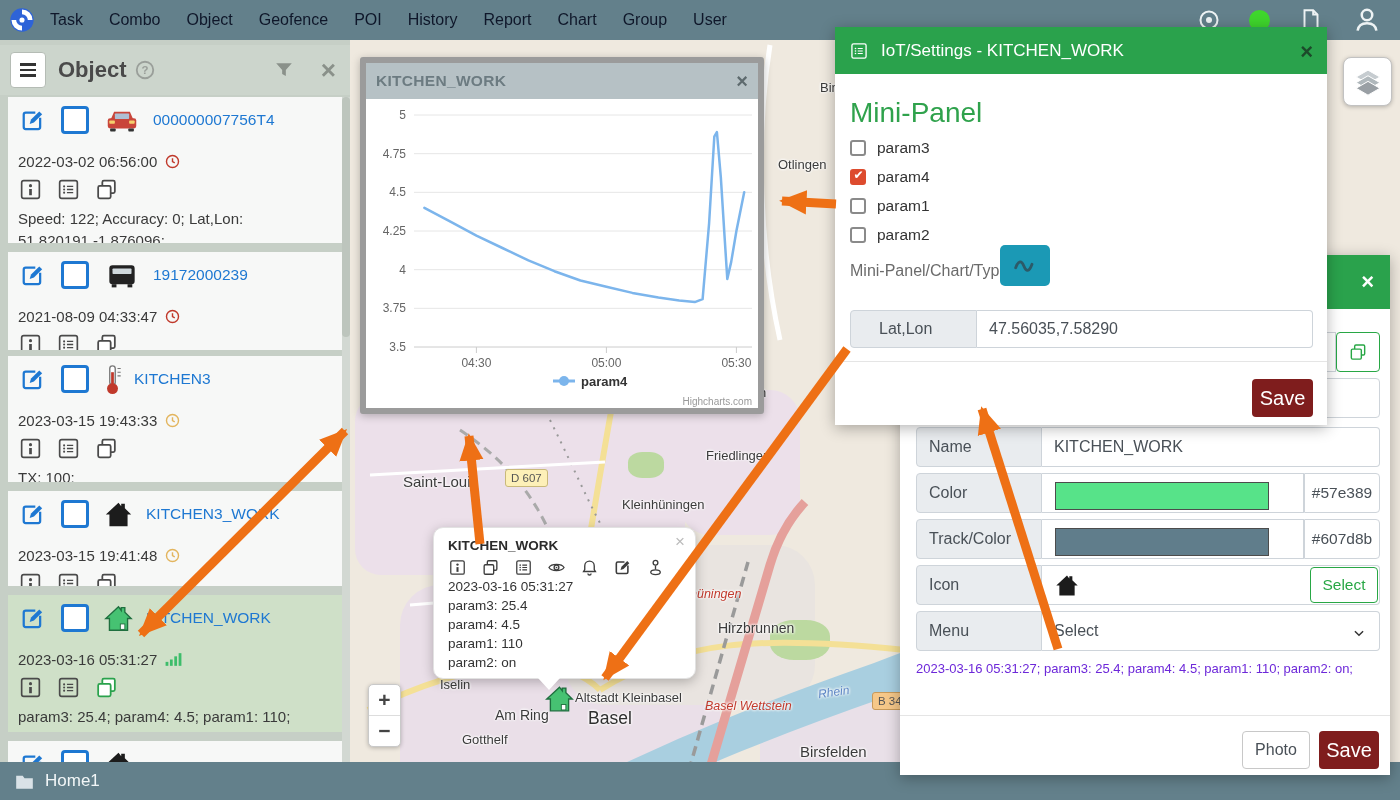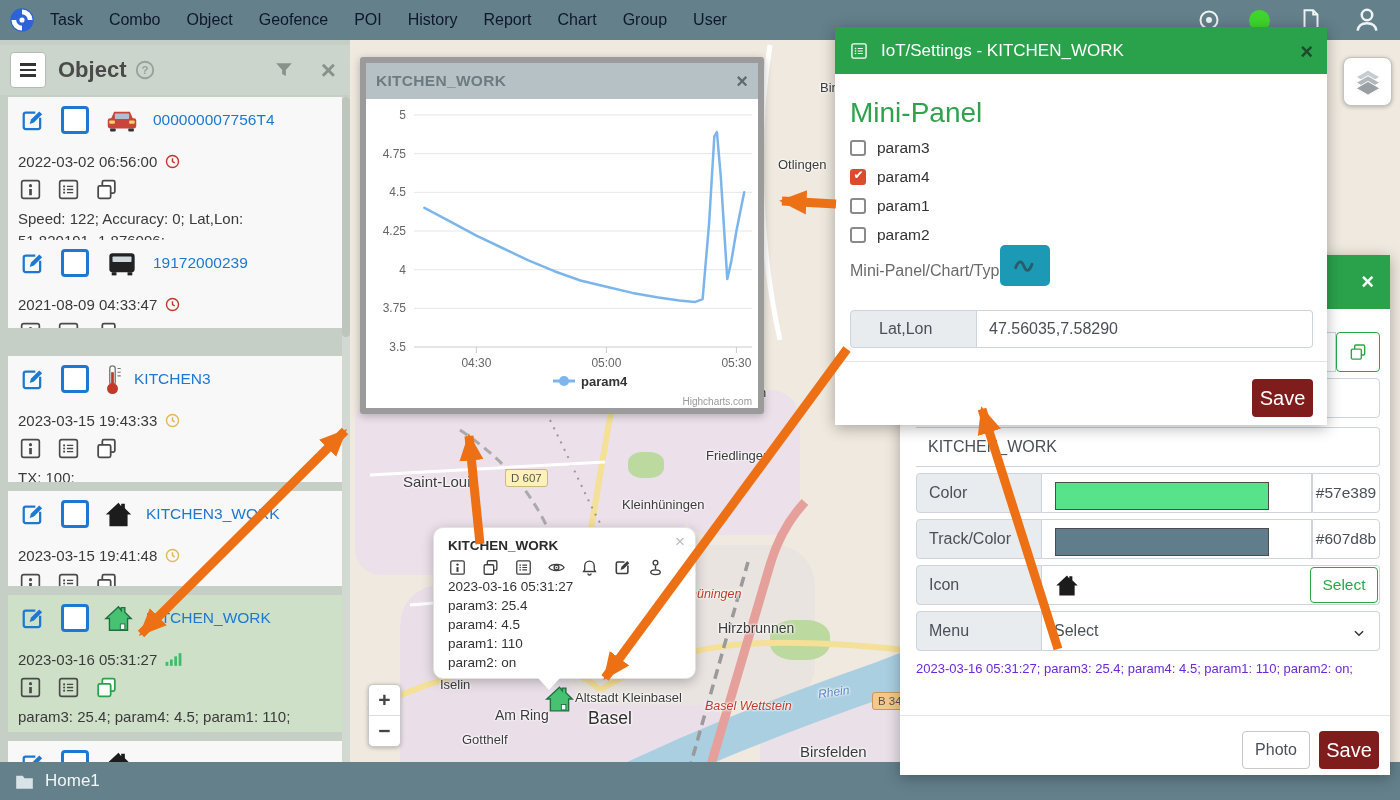--- a/index.html
+++ b/index.html
@@ -88,21 +88,21 @@
   .iginput{background:#fff;border:1px solid #ced4da;border-left:none;border-radius:0 4px 4px 0;color:#495057;font-size:16px;padding:0 12px;box-sizing:border-box;flex:1;font-family:"Liberation Sans",sans-serif;outline:none}
   #iot-hr{position:absolute;left:0;top:334px;width:492px;border-top:1px solid #e5e5e5}
   .btn-green{background:#7f1d1d;color:#fff;border:none;border-radius:4px;font-size:20px;cursor:pointer;font-family:"Liberation Sans",sans-serif}
   
   #setpanel{left:900px;top:255px;width:490px;height:520px;background:#fff;z-index:41;box-shadow:0 3px 14px rgba(0,0,0,.3)}
   #sp-head{height:54px;background:#2aa24c;position:relative}
   #sp-x{position:absolute;right:16px;top:14px;font-size:22px;font-weight:bold;color:#fff;cursor:pointer}
   .sp-row{position:absolute;left:16px;width:464px;height:40px;display:flex}
   .sp-label{width:126px;background:#e9ecef;border:1px solid #ced4da;border-radius:4px 0 0 4px;color:#495057;font-size:16px;display:flex;align-items:center;padding-left:12px;box-sizing:border-box;flex:none}
   .sp-val{flex:1;background:#fff;border:1px solid #ced4da;border-left:none;color:#495057;font-size:16px;display:flex;align-items:center;padding:0 12px;box-sizing:border-box;font-family:"Liberation Sans",sans-serif;outline:none}
-  .sp-hex{width:68px;flex:none;background:#fff;border:1px solid #ced4da;border-left:1px solid #ced4da;color:#495057;font-size:15.5px;display:flex;align-items:center;justify-content:center;box-sizing:border-box;border-radius:0 4px 4px 0}
+  .sp-hex{width:76px;flex:none;background:#fff;border:1px solid #ced4da;border-left:1px solid #ced4da;color:#495057;font-size:15.5px;display:flex;align-items:center;justify-content:center;box-sizing:border-box;border-radius:0 4px 4px 0}
   .swatch{height:26px;width:212px;margin:6px 0 0 13px;border:1px solid #4c4c4c}
   .copybtn{width:44px;height:40px;background:#fff;border:1px solid #28a745;border-radius:4px;color:#28a745;display:flex;align-items:center;justify-content:center;cursor:pointer;box-sizing:border-box;margin-left:-1px}
   .selbtn{position:absolute;right:1px;top:1px;width:68px;height:36px;background:#fff;border:1px solid #28a745;border-radius:4px;color:#28a745;font-size:15.5px;cursor:pointer;font-family:"Liberation Sans",sans-serif}
   #sp-status{position:absolute;left:16px;top:402px;width:462px;font-size:13px;color:#6d28d9;line-height:23px}
   #sp-hr{position:absolute;left:0;top:460px;width:490px;border-top:1px solid #e5e5e5}
   #photobtn{position:absolute;left:342px;top:476px;width:68px;height:38px;background:#fff;border:1px solid #c8c8c8;border-radius:4px;color:#495057;font-size:16px;cursor:pointer;font-family:"Liberation Sans",sans-serif}
   #spsave{position:absolute;left:419px;top:476px;width:60px;height:38px}
   .chev{position:absolute;right:13px;top:14px;color:#333}
   
   #arrows{position:absolute;left:0;top:0;z-index:60;pointer-events:none}
@@ -296,21 +296,21 @@
       <svg class="ic" width="25" height="25">
           <use href="#sym-list"></use>
         </svg>
       <svg class="ic" width="25" height="25">
           <use href="#sym-copy"></use>
         </svg>
     </div>
     <div class="c-det">Speed: 122; Accuracy: 0; Lat,Lon: 51.820191,-1.876096;</div>
   </div>
 
-  <div class="card" style="top:200px;height:88px">
+  <div class="card" style="top:212px;height:98px">
     <div class="crow1">
       <svg class="ic c-edit" width="29" height="27">
           <use href="#sym-edit"></use>
         </svg>
       <span class="c-check"></span>
       <svg class="ic c-veh" width="38" height="27">
           <use href="#sym-van"></use>
         </svg>
       <a href="#" class="c-name">19172000239</a>
     </div>
@@ -603,20 +603,21 @@
     <div class="copybtn">
         <svg class="ic" width="20" height="20">
           <use href="#sym-copy"></use>
         </svg>
       </div>
   </div>
   <div class="sp-row" style="top:123px">
     <input class="sp-val" style="border-left: 1px solid rgb(206, 212, 218); border-radius: 4px;" readonly="">
   </div>
   <div class="sp-row" style="top:172px">
+    <div class="sp-label">Name</div>
     <input class="sp-val" style="border-radius: 0px 4px 4px 0px;" readonly="" value="KITCHEN_WORK">
   </div>
   <div class="sp-row" style="top:218px">
     <div class="sp-label">Color</div>
     <div class="sp-val" style="padding:0">
         <div class="swatch" style="background: rgb(87, 227, 137);"></div>
       </div>
     <div class="sp-hex">#57e389</div>
   </div>
   <div class="sp-row" style="top:264px">

